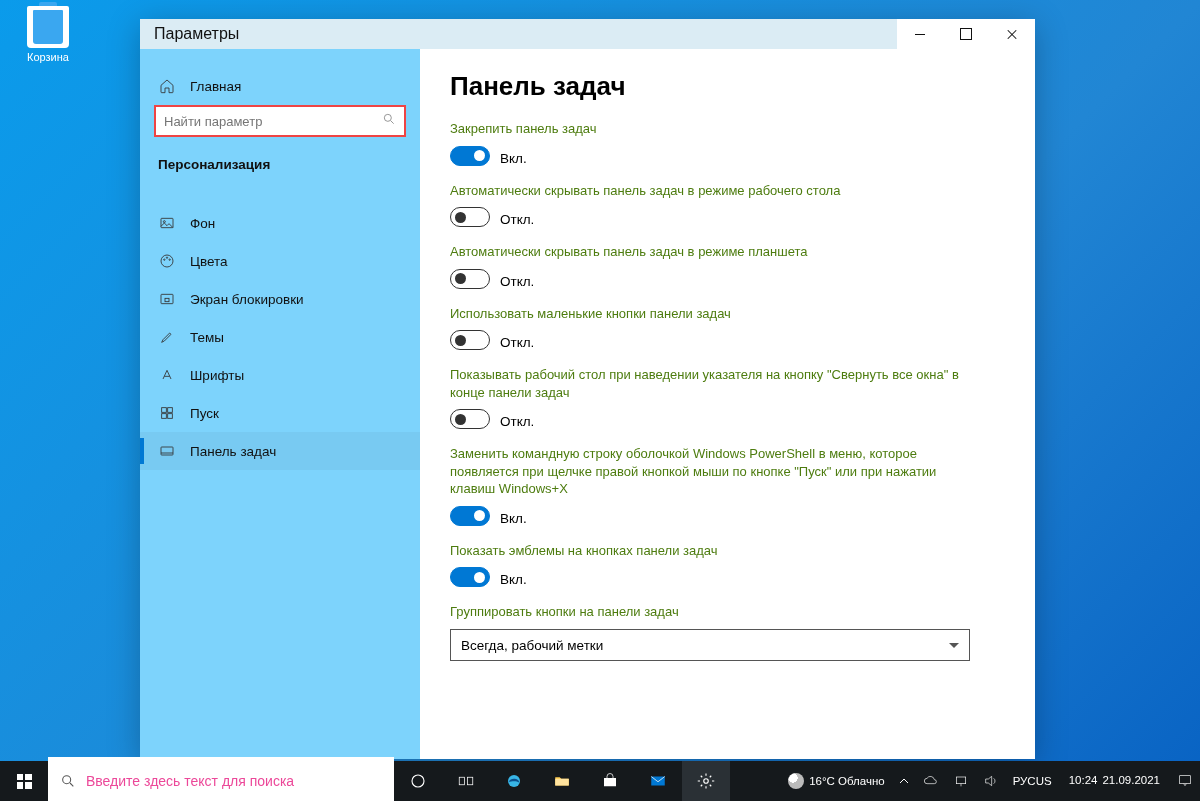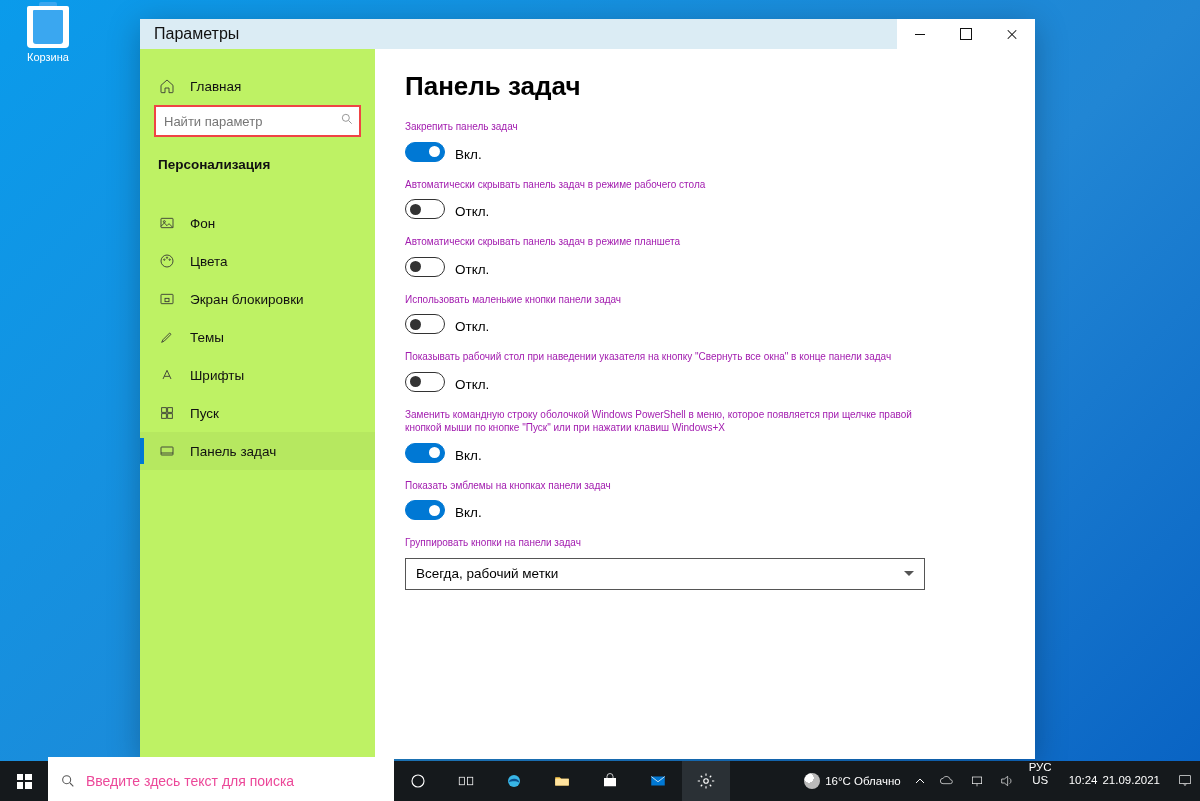--- a/index.html
+++ b/index.html
@@ -17,38 +17,38 @@
 .titlebar .spacer { flex: 1; }
 .winctl { width: 46px; height: 30px; display: flex; align-items: center; justify-content: center; color: #111; font-size: 12px; cursor: pointer; background:#fff; }
 .winctl.min::after { content:""; width:10px; height:1px; background:#111; }
 .winctl.max::after { content:""; width:10px; height:10px; border:1px solid #111; }
 .winctl.close::before,.winctl.close::after { content:""; position:absolute; width:12px; height:1px; background:#111; }
 .winctl.close { position:relative; }
 .winctl.close::before { transform:rotate(45deg); }
 .winctl.close::after { transform:rotate(-45deg); }
 
 .window-body { flex:1; display:flex; overflow:hidden; }
-.sidebar { width: 235px; background: #bef264; padding-top: 18px; }
+.sidebar { width: 280px; background: #7dd3fc; padding-top: 18px; }
 .side-row { display:flex; align-items:center; height:38px; padding-left: 18px; font-size: 13.5px; color:#111; cursor:pointer; position:relative; }
 .side-row.selected::before { content:""; position:absolute; left:0; top:6px; bottom:6px; width:4px; background:#0078d4; }
 .side-row.selected { background: rgba(0,0,0,.04); }
 .side-row .ico { width:18px; height:18px; margin-right:14px; display:flex; align-items:center; justify-content:center; color:#333; }
 .side-row svg { width:16px; height:16px; stroke:#333; fill:none; stroke-width:1.3; }
 
 .search-wrap { padding: 0 14px 12px; }
 .search { height: 32px; border: 2px solid #ef4444; background:#fff; display:flex; align-items:center; padding:0 8px; }
 .search input { flex:1; border:none; outline:none; font-size:13px; background:transparent; }
 .search .sicon { color:#666; }
 .section-label { padding: 8px 18px 14px; font-size: 13.5px; font-weight:600; color:#111; }
 .side-gap { height: 18px; }
 
 .content { flex:1; background:#fff; padding: 22px 30px 20px; overflow:auto; }
 .content h1 { font-size: 26px; font-weight:600; margin-bottom: 18px; }
 .setting { margin-bottom: 16px; max-width: 520px; }
-.setting .label { font-size: 10px; color:#a21caf; line-height:1.35; margin-bottom: 8px; }
+.setting .label { font-size: 13px; color:#4d7c0f; line-height:1.35; margin-bottom: 8px; }
 .toggle-row { display:flex; align-items:flex-end; gap:10px; }
 .toggle { width:40px; height:20px; border-radius:10px; border:1px solid #333; position:relative; cursor:pointer; }
 .toggle .knob { width:11px; height:11px; border-radius:50%; background:#333; position:absolute; top:3.5px; left:4px; }
 .toggle.on { background:#0078d4; border-color:#0078d4; }
 .toggle.on .knob { left:auto; right:4px; background:#fff; }
 .toggle-text { font-size:13.5px; }
 .dropdown { width:280px; height:32px; border:1px solid #555; display:flex; align-items:center; justify-content:space-between; padding:0 10px; font-size:13.5px; cursor:pointer; margin-top:2px; }
 .dropdown .chev { border-left:5px solid transparent; border-right:5px solid transparent; border-top:5px solid #555; }
 .dropdown.wide { width: 520px; }
 
@@ -328,21 +328,21 @@
           <rect x="5" y="6" width="14" height="10" fill="none" stroke="#fff"></rect>
           <line x1="12" y1="16" x2="12" y2="20" stroke="#fff"></line>
         </svg>
       </div>
     <div class="tray-item">
         <svg width="16" height="16" viewBox="0 0 24 24">
           <path d="M4 9v6h4l5 4V5l-5 4z" fill="none" stroke="#fff"></path>
           <path d="M16 8a5 5 0 010 8" fill="none" stroke="#fff"></path>
         </svg>
       </div>
-    <div class="tray-item" style="flex-direction:column;gap:0;line-height:1.1;">
+    <div class="tray-item" style="flex-direction:row;gap:0;line-height:1.1;">
       <span>РУС</span>
       <span>US</span>
     </div>
     <div class="clock tray-item">
       <div>10:24</div>
       <div>21.09.2021</div>
     </div>
     <div class="tray-item">
         <svg width="16" height="16" viewBox="0 0 24 24">
           <rect x="4" y="4" width="16" height="12" fill="none" stroke="#fff"></rect>

